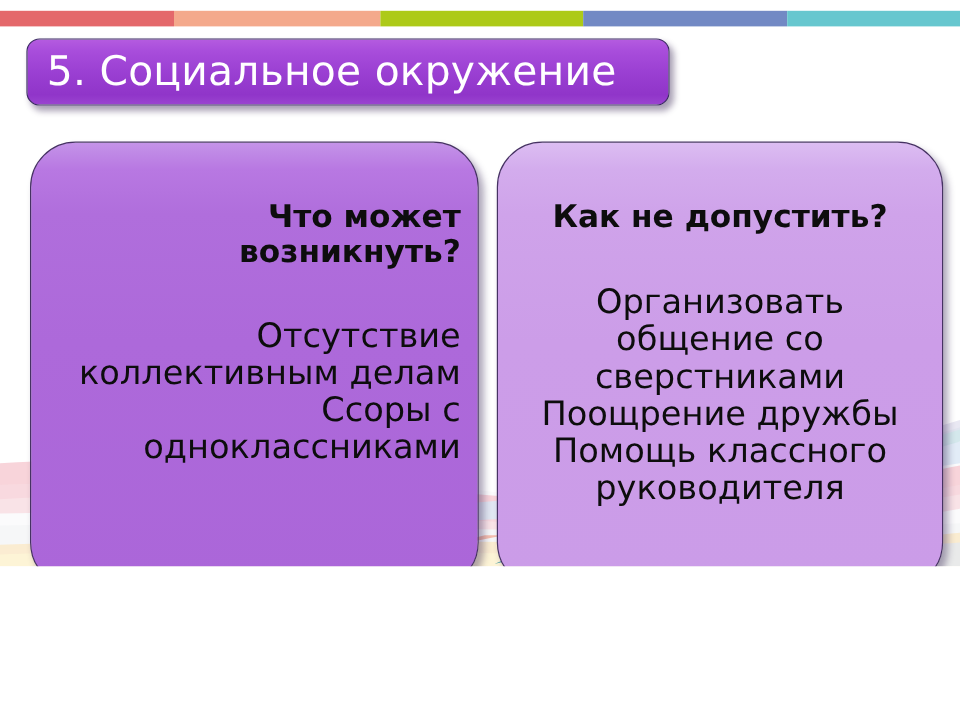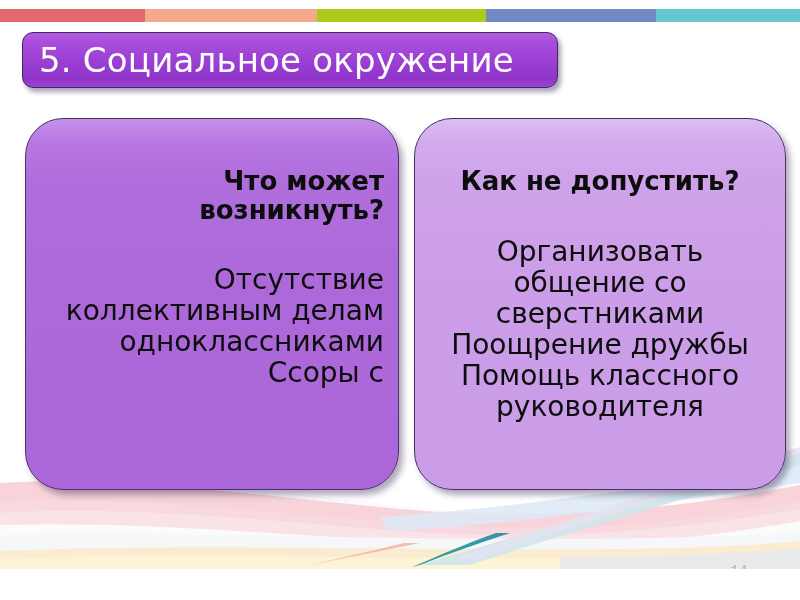--- a/index.html
+++ b/index.html
@@ -6,21 +6,21 @@
     margin: 0;
     padding: 0;
     background: #ffffff;
   }
   body {
     font-family: "DejaVu Sans", sans-serif;
   }
   .slide {
     position: relative;
     width: 800px;
-    height: 569px;
+    height: 472px;
     overflow: hidden;
     background: #ffffff;
   }
 
   
   .topbar {
     position: absolute;
     left: 0;
     top: 9px;
     width: 800px;
@@ -165,22 +165,22 @@
   <div class="title-plate">
     <span class="title-text">5. Социальное окружение</span>
   </div>
 
   <div class="card card-left">
     <div class="card-inner">
       <div class="card-heading">Что может возникнуть?</div>
       <div class="card-body">
         <span class="line">Отсутствие</span>
         <span class="line">коллективным делам</span>
+        <span class="line">Ссоры с</span>
         <span class="line">одноклассниками</span>
-        <span class="line">Ссоры с</span>
       </div>
     </div>
   </div>
 
   <div class="card card-right">
     <div class="card-inner">
       <div class="card-heading">Как не допустить?</div>
       <div class="card-body">
         <span class="line">Организовать общение со</span>
         <span class="line">сверстниками</span>

